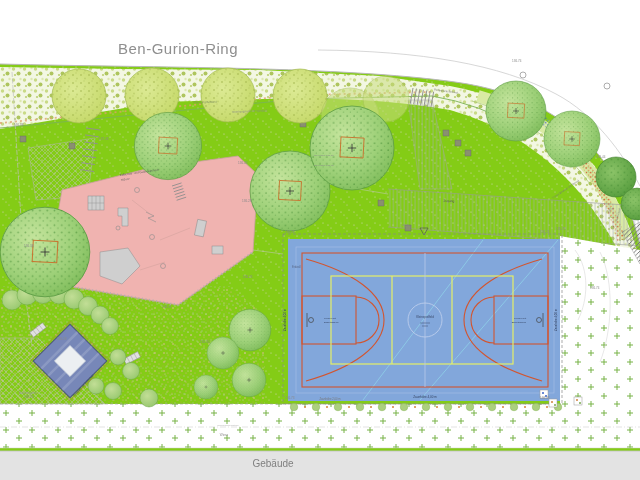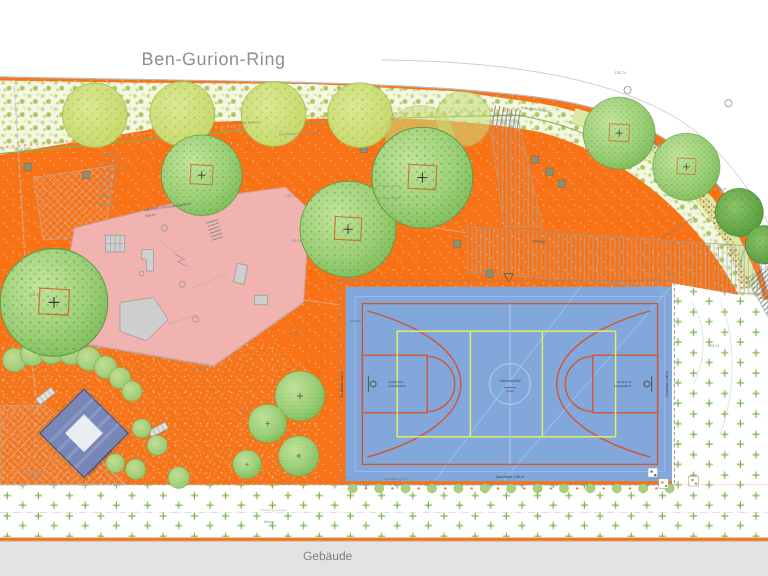--- a/index.html
+++ b/index.html
@@ -1,16 +1,16 @@
 <!DOCTYPE html>
 <html style="--court-blue: #82a7db; --court-line-orange: #d2552f; --court-line-yellow: #e4ee67; --playground-pink: #f0b3b0; --tree-green: #7cba58; --tree-light-green: #c3d765; --lawn-plus-green: #76b245; --building-gray: #e3e3e3; --diamond-blue: #7787b8;"><head>
 <meta charset="utf-8">
 <style>
   html,body{margin:0;padding:0;background:#fff;}
-  .stage{position:relative;width:640px;height:480px;overflow:hidden;background:#f97316;
+  .stage{position:relative;width:640px;height:480px;overflow:hidden;background:#84cc16;
          font-family:"Liberation Sans",sans-serif;}
   svg{display:block}
   svg text{font-family:"Liberation Sans",sans-serif;}
 </style>
 </head>
 <body>
 
 <div class="stage">
 <svg width="640" height="480" viewBox="0 0 640 480">
 <defs>

